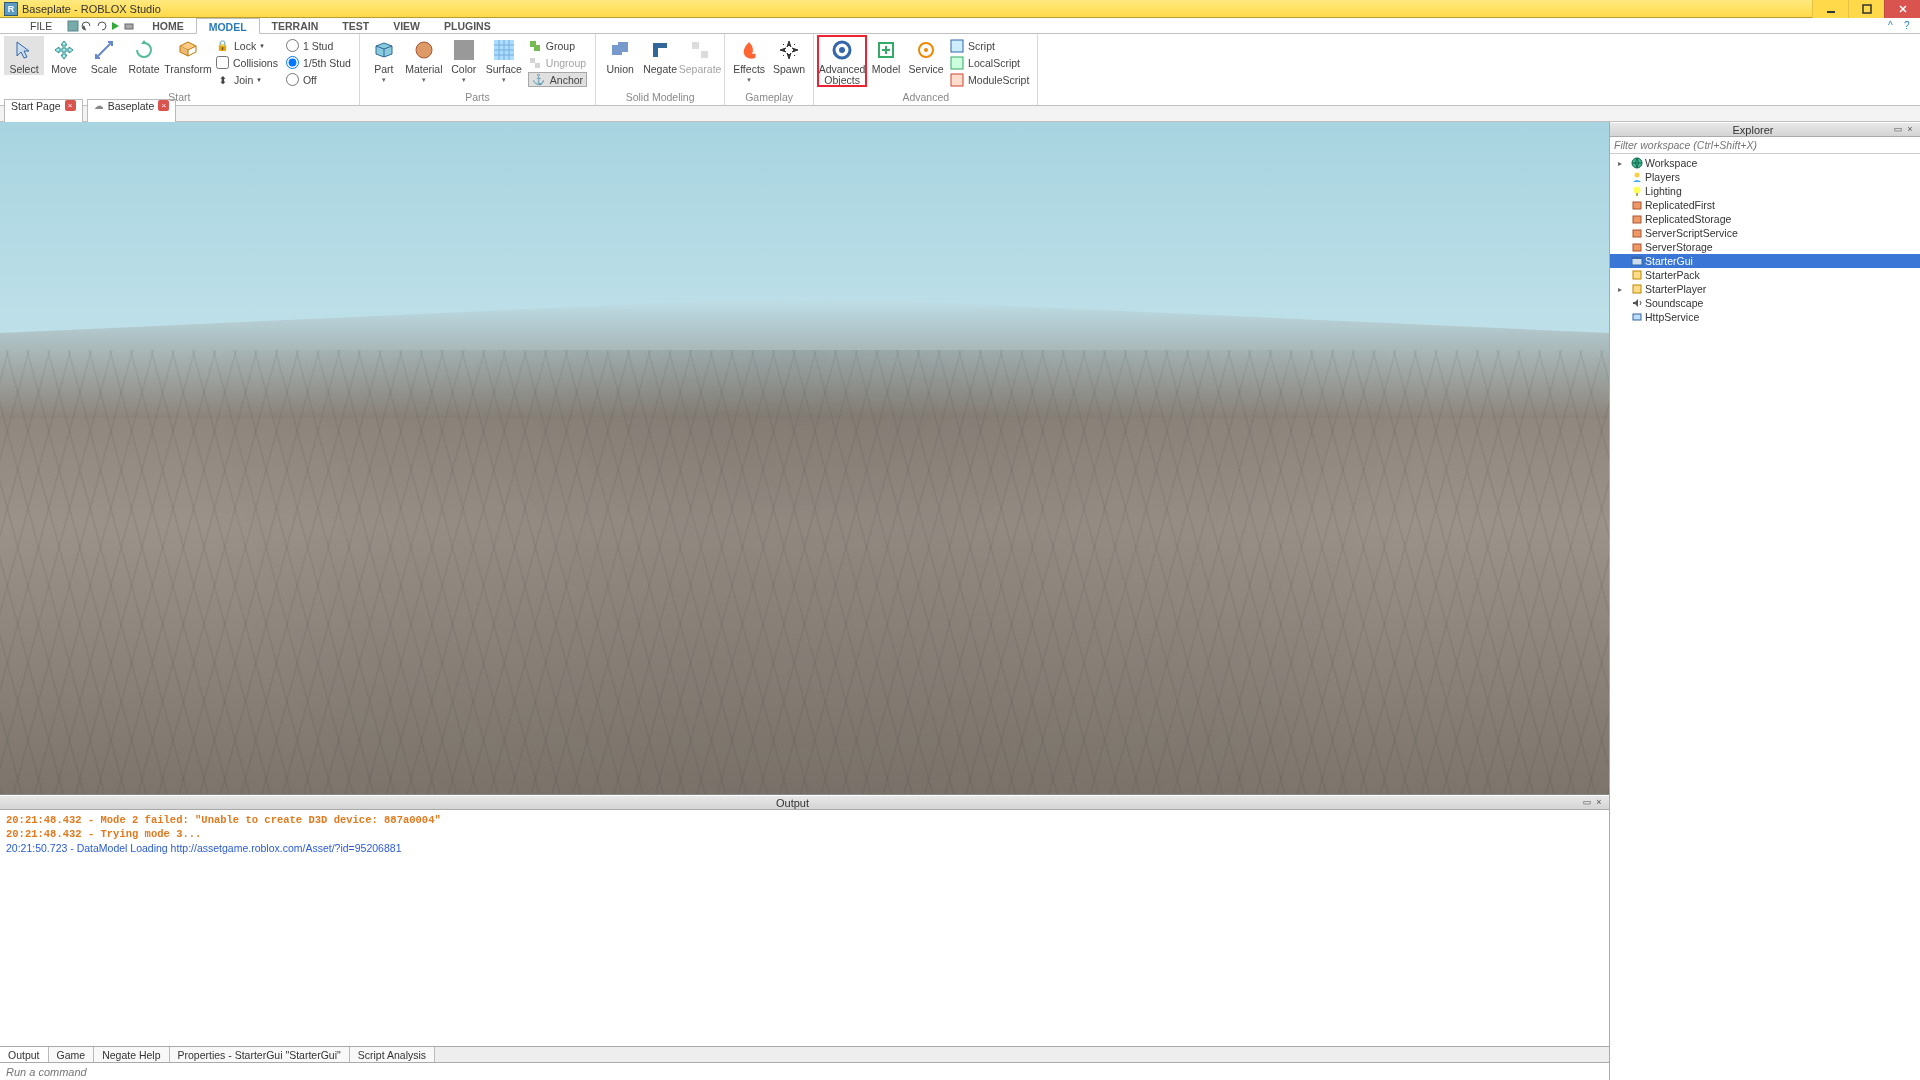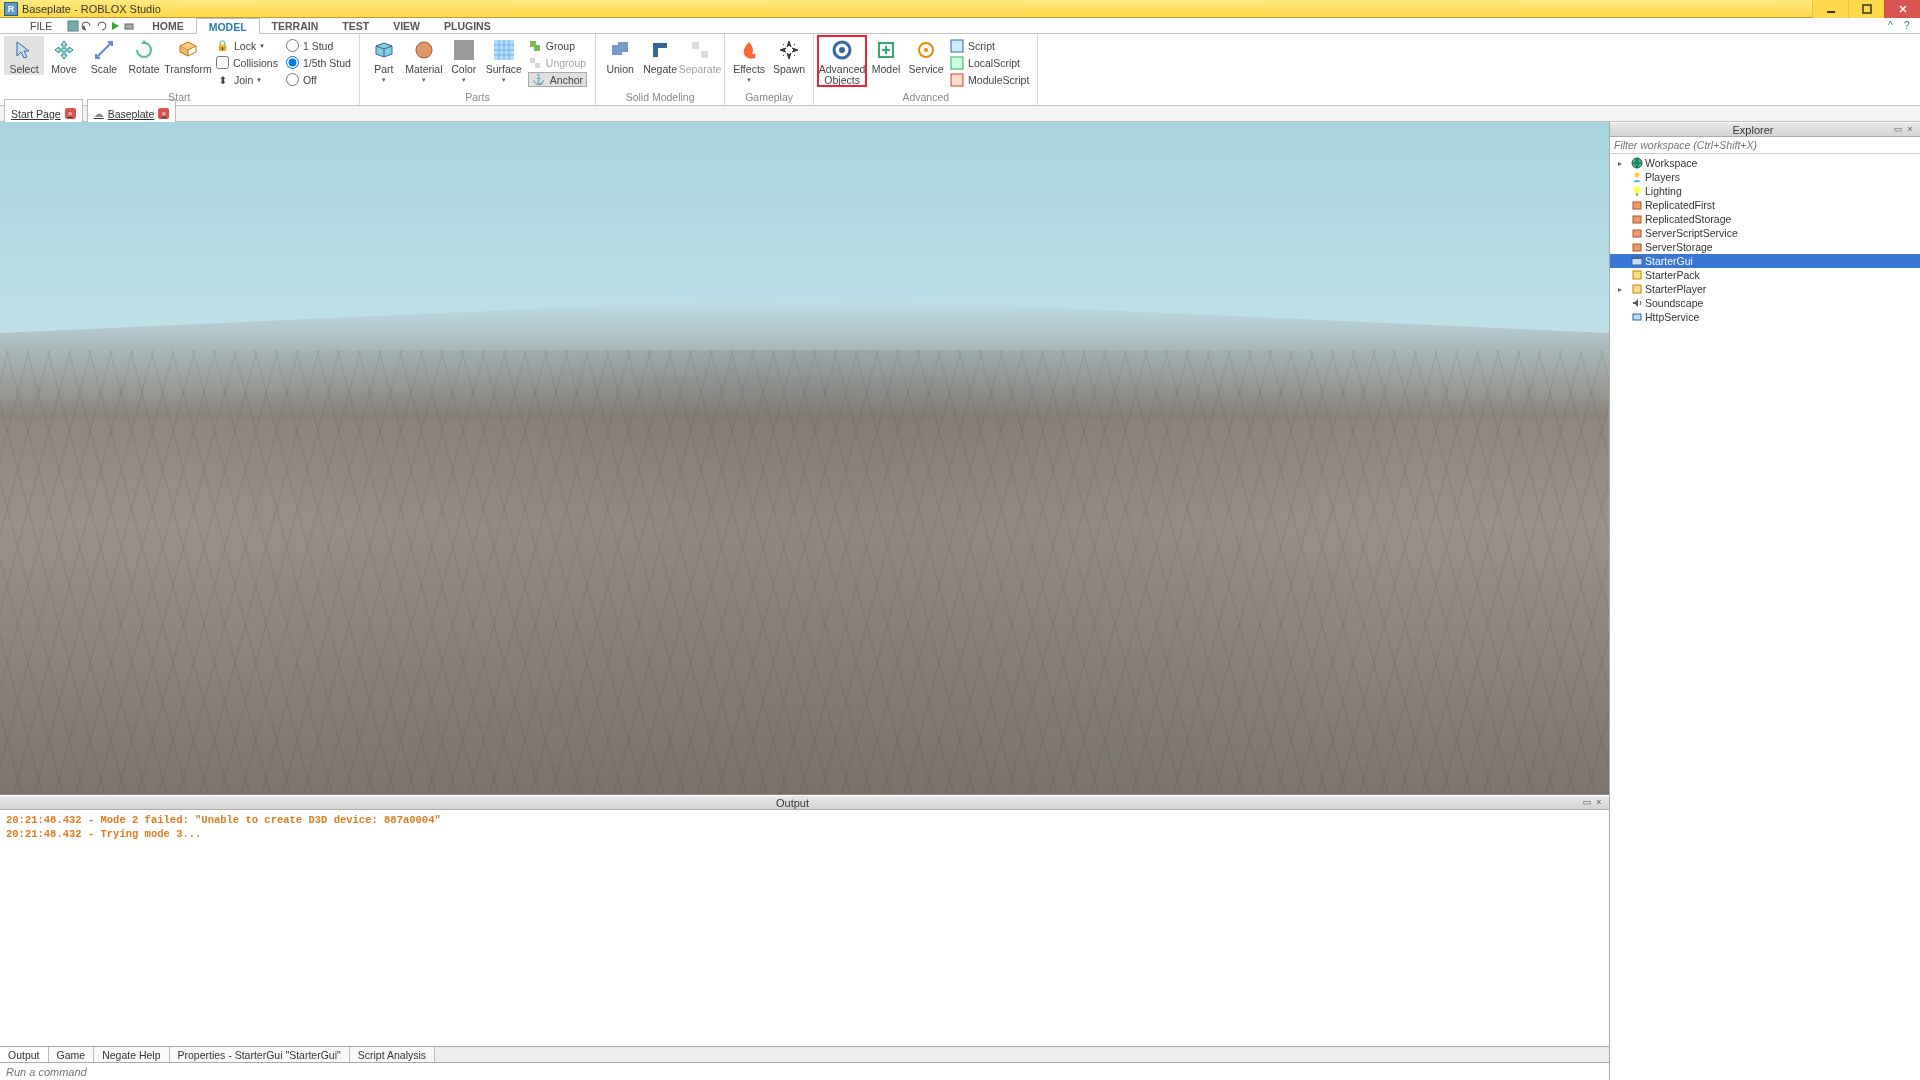--- a/index.html
+++ b/index.html
@@ -36,21 +36,21 @@
 .bigbtn.sel { background:#e2e2e2; }
 .bigbtn.red { outline:2px solid #e23; outline-offset:-1px; }
 .col { display:flex; flex-direction:column; justify-content:flex-start; padding:2px 4px; gap:2px; }
 .smbtn { display:flex; align-items:center; gap:4px; font-size:10.5px; color:#444; height:15px; }
 .smbtn .ic { width:14px; height:14px; display:flex; align-items:center; justify-content:center; }
 .smbtn input[type=radio] { margin:0; }
 .smbtn.pressed { background:#e0e0e0; border:1px solid #a8a8a8; padding:0 3px; }
 
 
 .doctabs { height:16px; background:#f3f3f3; border-bottom:1px solid #c0c0c0; display:flex; align-items:center; padding-left:4px; gap:4px; }
-.doctab { height:29px; background:#fff; border:1px solid #bbb; display:flex; align-items:center; padding:0 6px; font-size:10.5px; gap:4px;text-decoration:underline; }
+.doctab { height:29px; background:#fff; border:1px solid #bbb; display:flex; align-items:flex-start; padding:0 6px; font-size:10.5px; gap:4px; }
 .doctab .x { width:11px; height:11px; background:#d9534f; color:#fff; font-size:8px; line-height:11px; text-align:center; border-radius:2px; }
 .doctab .cloud { font-size:10px; color:#888; }
 
 
 .main { display:flex; height:calc(1080px - 18px - 16px - 72px - 16px); }
 
 
 .leftcol { width:1610px; display:flex; flex-direction:column; border-right:1px solid #aaa; }
 .viewport { flex:1; background:linear-gradient(#a7d4e0 0%, #bfe0e9 32%, #8a8178 35%, #9b9289 60%, #7d756c 100%); position:relative; overflow:hidden; border-bottom:1px solid #888; }
 .horizon { position:absolute; left:0; right:0; top:26%; height:18%; background:linear-gradient(#bfe0e9,#8c847b); clip-path:polygon(0 30%, 50% 0, 100% 30%, 100% 100%, 0 100%); }
@@ -434,20 +434,21 @@
       <div class="studs"></div>
     </div>
     <div class="panelhdr">
       <div class="ttl">Output</div>
       <div class="pb">▭</div>
       <div class="pb">×</div>
     </div>
     <div class="output-body" id="output-lines">
         <div class="l orange">20:21:48.432 - Mode 2 failed: "Unable to create D3D device: 887a0004"</div>
         <div class="l orange">20:21:48.432 - Trying mode 3...</div>
+        <div class="l blue">20:21:50.723 - DataModel Loading http://assetgame.roblox.com/Asset/?id=95206881</div>
       </div>
     <div class="bottomtabs" id="btabs">
         <div class="bt active">Output</div>
         <div class="bt">Game</div>
         <div class="bt">Negate Help</div>
         <div class="bt">Properties - StarterGui "StarterGui"</div>
         <div class="bt">Script Analysis</div>
       </div>
     <div class="cmdline">
       <input type="text" placeholder="Run a command" style="">

